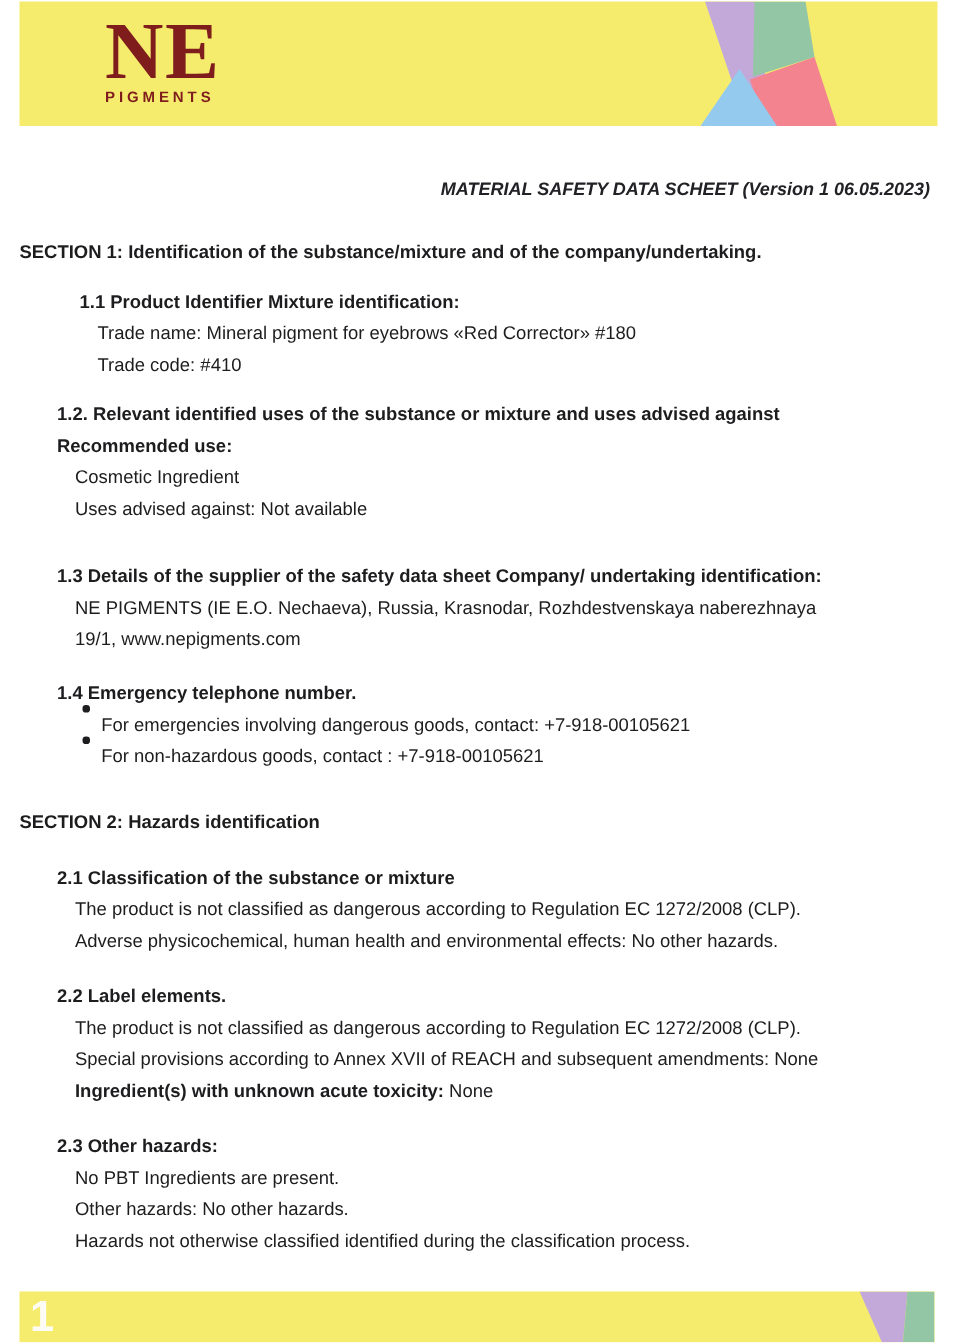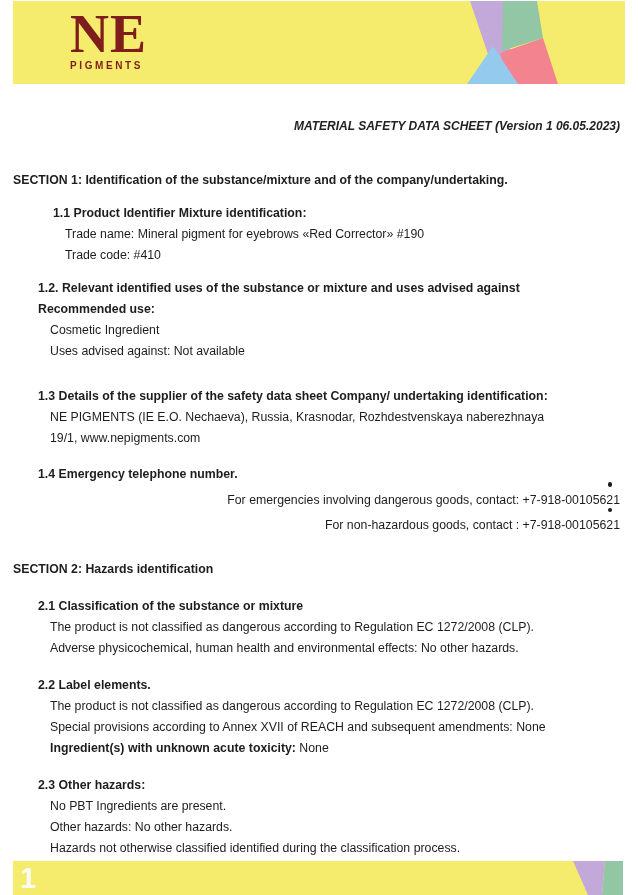--- a/index.html
+++ b/index.html
@@ -53,33 +53,33 @@
   }
   .doc-title {
     margin-top: 32px;
     text-align: right;
     font-style: italic;
     font-weight: 600;
     font-size: 12px;
     color: #222226;
   }
   .sec-heading { font-weight: 700; }
-  .sec1 { margin-top: 33px; }
+  .sec1 { margin-top: 21px; }
   .sub { margin-left: 25px; }
   .sub-heading { font-weight: 700; }
   .sub-lines { margin-left: 12px; }
   .sub11 { margin-top: 12px; margin-left: 40px; }
   .sub12 { margin-top: 12px; }
   .sub13 { margin-top: 24px; }
   .sub14 { margin-top: 15px; }
   .sec2 { margin-top: 23px; }
   .sub21 { margin-top: 16px; }
   .sub22 { margin-top: 16px; }
   .sub23 { margin-top: 16px; }
-  .bullet-row { display: flex; align-items: flex-end; margin-left: 17px; flex-direction: column; }
+  .bullet-row { display: flex; align-items: flex-start; margin-left: 17px; }
   .bullet-dot {
     width: 4.5px; height: 4.5px; border-radius: 50%;
     background: #1d1d1f; flex: 0 0 auto;
     margin-right: 8px; position: relative; top: -3px;
   }
   .bold-inline { font-weight: 700; }
   .emphasis-line { font-weight: 400; }
 
   
   .footer-band {
@@ -117,21 +117,21 @@
 
   <div class="content">
 
     <div class="doc-title">MATERIAL SAFETY DATA SCHEET (Version 1 06.05.2023)</div>
 
     <div class="sec1 sec-heading">SECTION 1: Identification of the substance/mixture and of the company/undertaking.</div>
 
     <div class="sub sub11">
       <div class="sub-heading">1.1 Product Identifier Mixture identification:</div>
       <div class="sub-lines">
-        <div>Trade name: Mineral pigment for eyebrows «Red Corrector» #190</div>
+        <div>Trade name: Mineral pigment for eyebrows «Red Corrector» #180</div>
         <div>Trade code: #410</div>
       </div>
     </div>
 
     <div class="sub sub12">
       <div class="sub-heading">1.2. Relevant identified uses of the substance or mixture and uses advised against</div>
       <div class="sub-heading">Recommended use:</div>
       <div class="sub-lines">
         <div>Cosmetic Ingredient</div>
         <div>Uses advised against: Not available</div>

